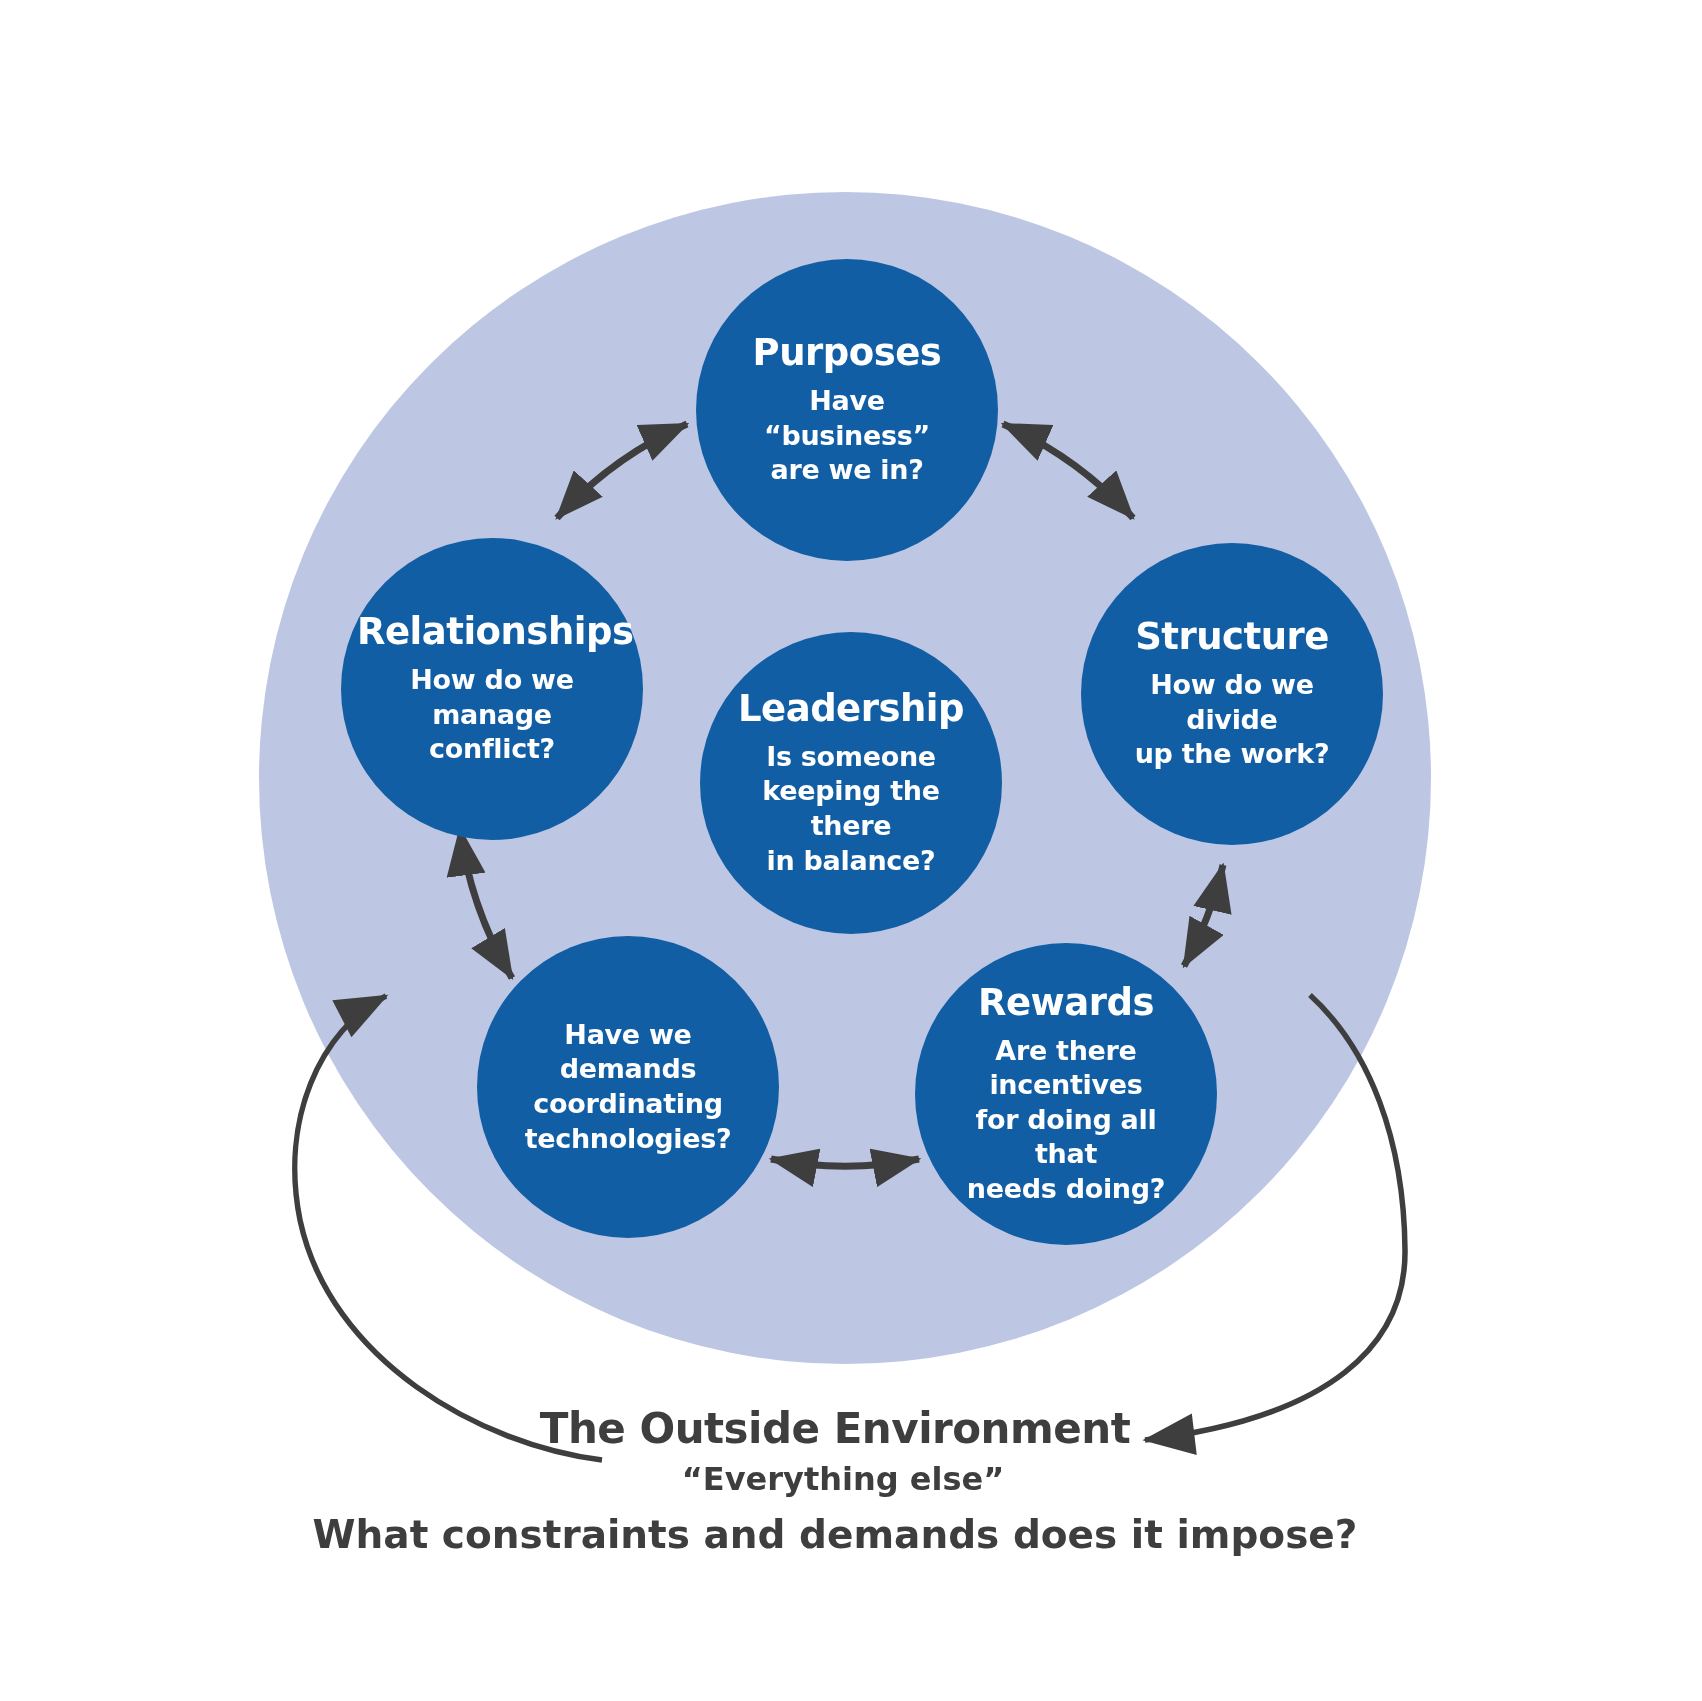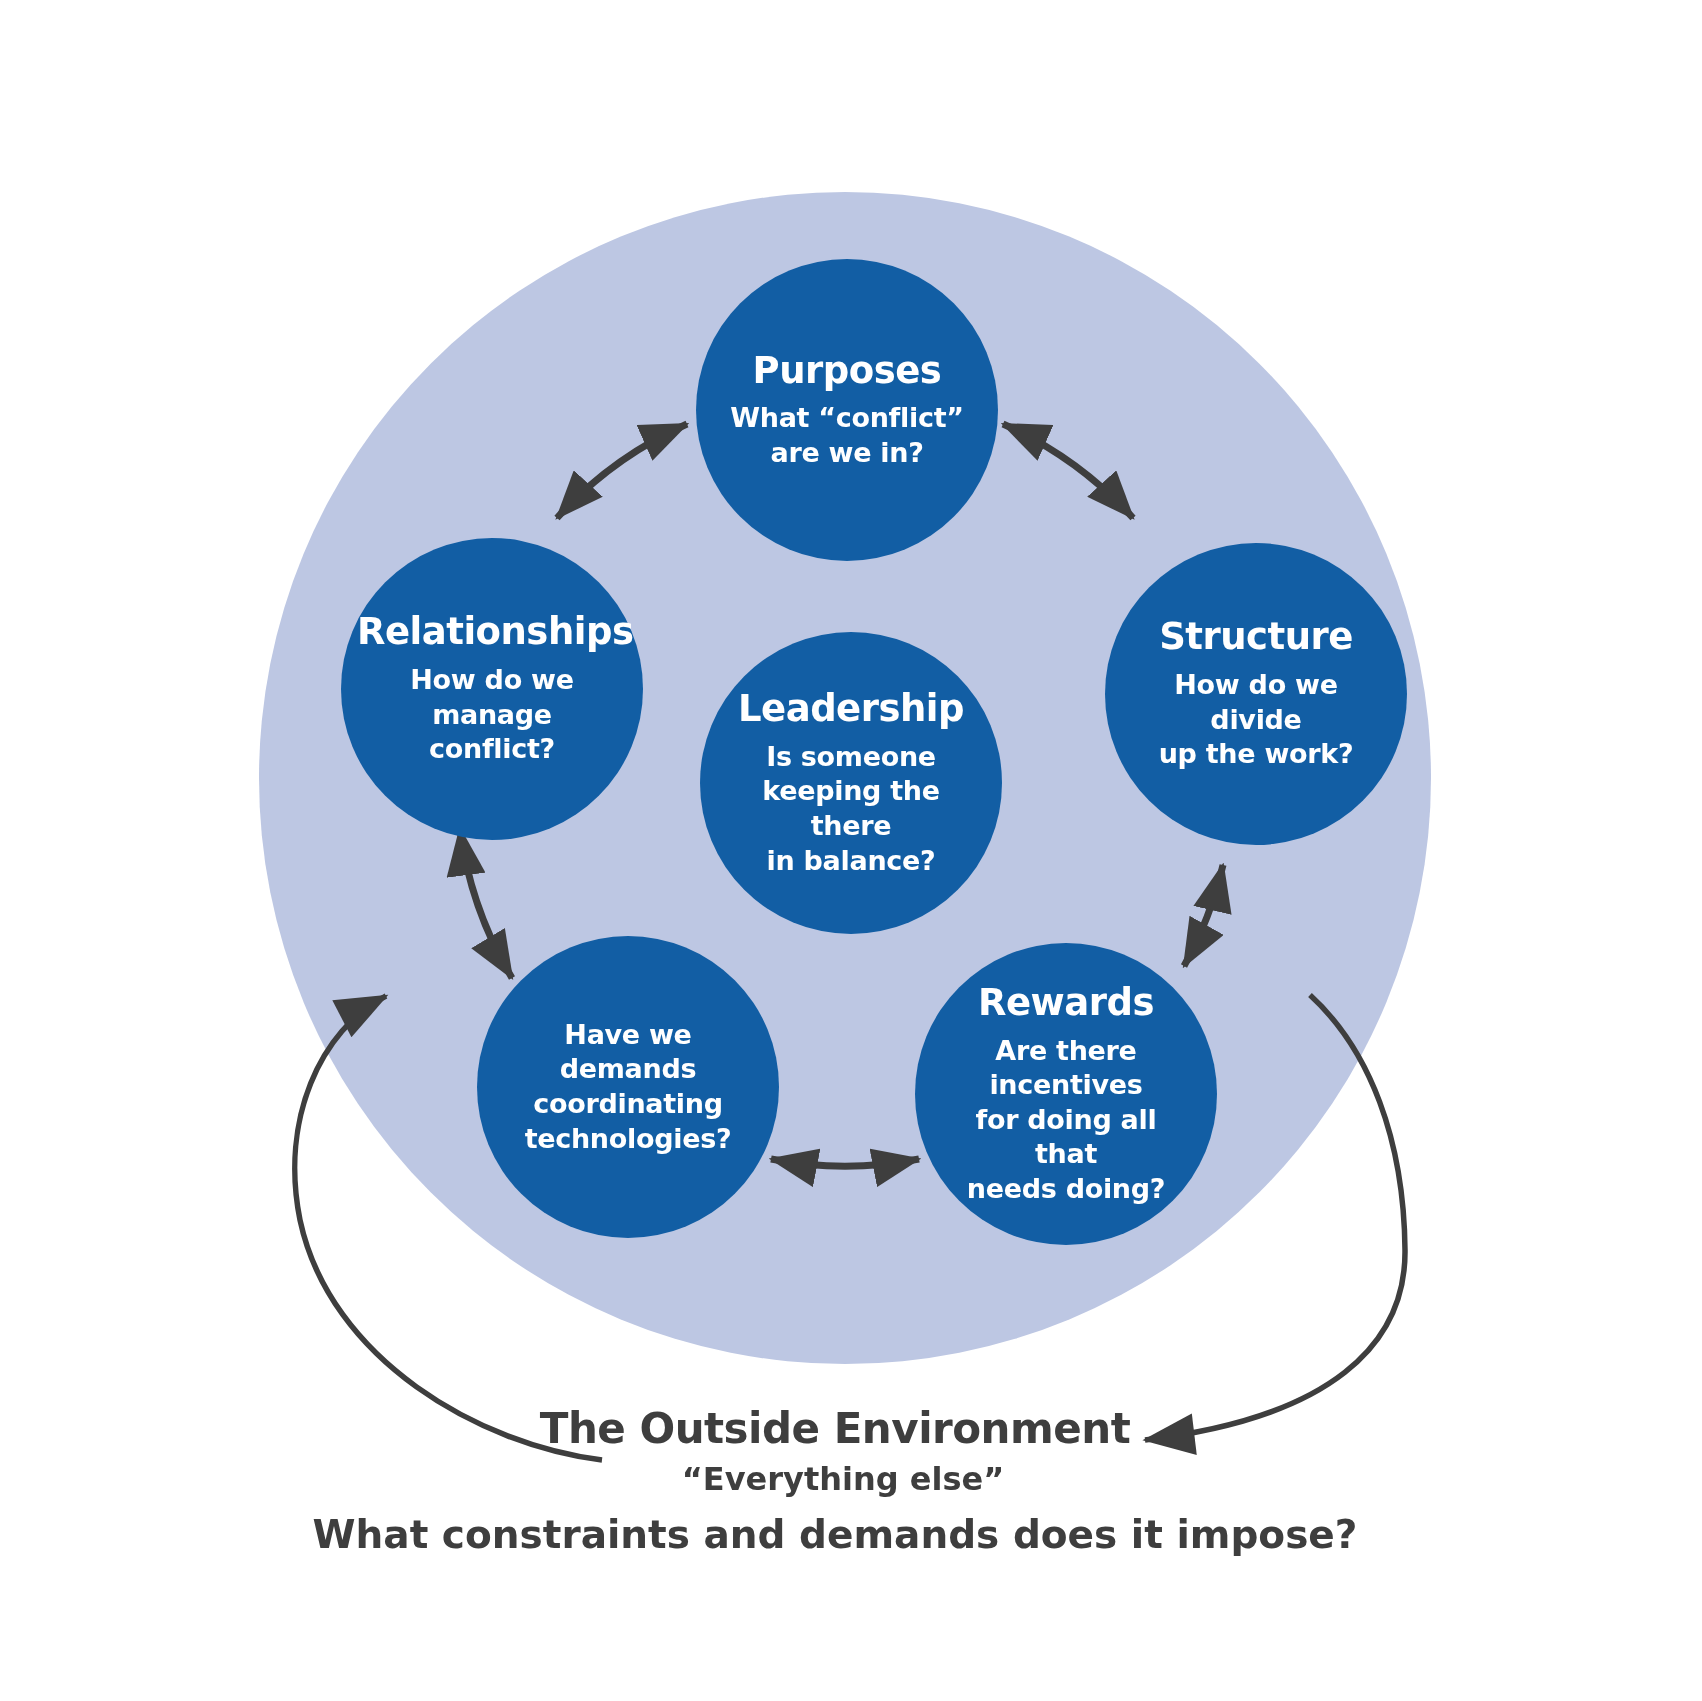--- a/index.html
+++ b/index.html
@@ -30,21 +30,21 @@
     margin-bottom:9px;
     max-width:270px;
   }
   .node .c-q{
     font-size:27px;font-weight:bold;line-height:1.28;
     letter-spacing:-0.3px;
     max-width:250px;
   }
   .node .c-q span{display:block;}
   .n-purposes      {left:696px; top:259px;}
-  .n-structure     {left:1105px;top:543px;}
+  .n-structure     {left:1081px;top:543px;}
   .n-rewards       {left:915px; top:943px;}
   .n-helpful       {left:477px; top:936px;}
   .n-relationships {left:341px; top:538px;}
   .n-leadership    {left:700px; top:632px;}
   .outside{
     position:absolute;left:0;top:1405px;width:1670px;
     text-align:center;color:#3e3e3e;
   }
   .outside .o-title{
     font-size:42px;font-weight:bold;line-height:1.15;
@@ -83,21 +83,21 @@
     <path d="M 919 1159 A 388 388 0 0 1 771 1159" fill="none" stroke="#3e3e3e" stroke-width="7" marker-start="url(#head)" marker-end="url(#head)"></path>
     <path d="M 512 978 A 388 388 0 0 1 460 829" fill="none" stroke="#3e3e3e" stroke-width="7" marker-start="url(#head)" marker-end="url(#head)"></path>
 
     <path d="M 602 1460 C 480 1445, 330 1360, 300 1220 C 280 1120, 320 1030, 386 996" fill="none" stroke="#3e3e3e" stroke-width="5.5" marker-end="url(#bighead)"></path>
     <path d="M 1310 995 C 1370 1050, 1404 1140, 1405 1250 C 1406 1345, 1330 1418, 1145 1440" fill="none" stroke="#3e3e3e" stroke-width="5.5" marker-end="url(#bighead)"></path>
   </svg>
 
   <div class="node n-purposes">
     <div class="c-title">Purposes</div>
     <div class="c-q">
-      <span>What “conflict”</span>
+      <span>Have “business”</span>
       <span>are we in?</span>
     </div>
   </div>
 
   <div class="node n-structure">
     <div class="c-title">Structure</div>
     <div class="c-q">
       <span>How do we divide</span>
       <span>up the work?</span>
     </div>

